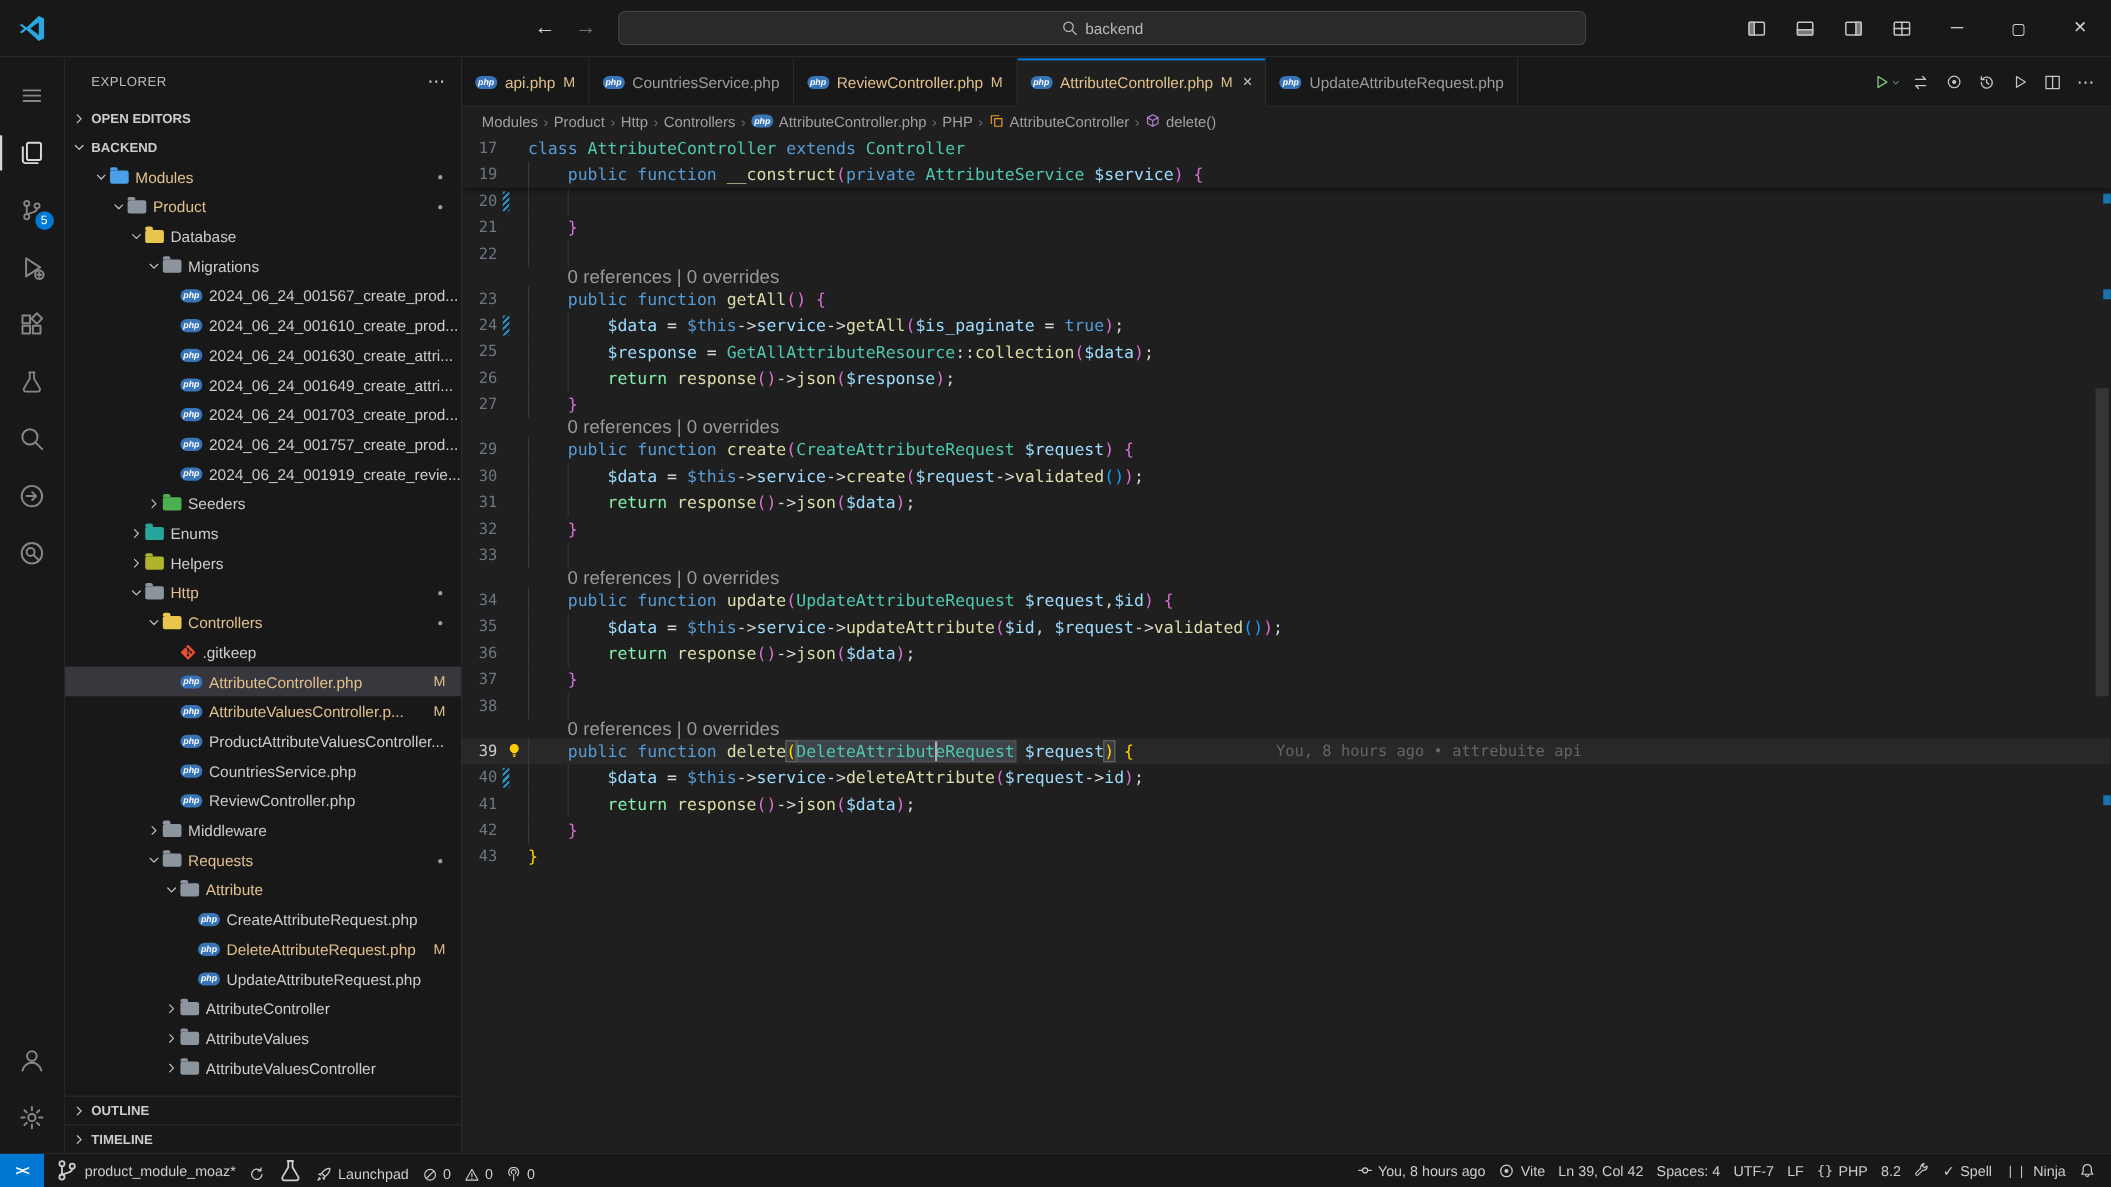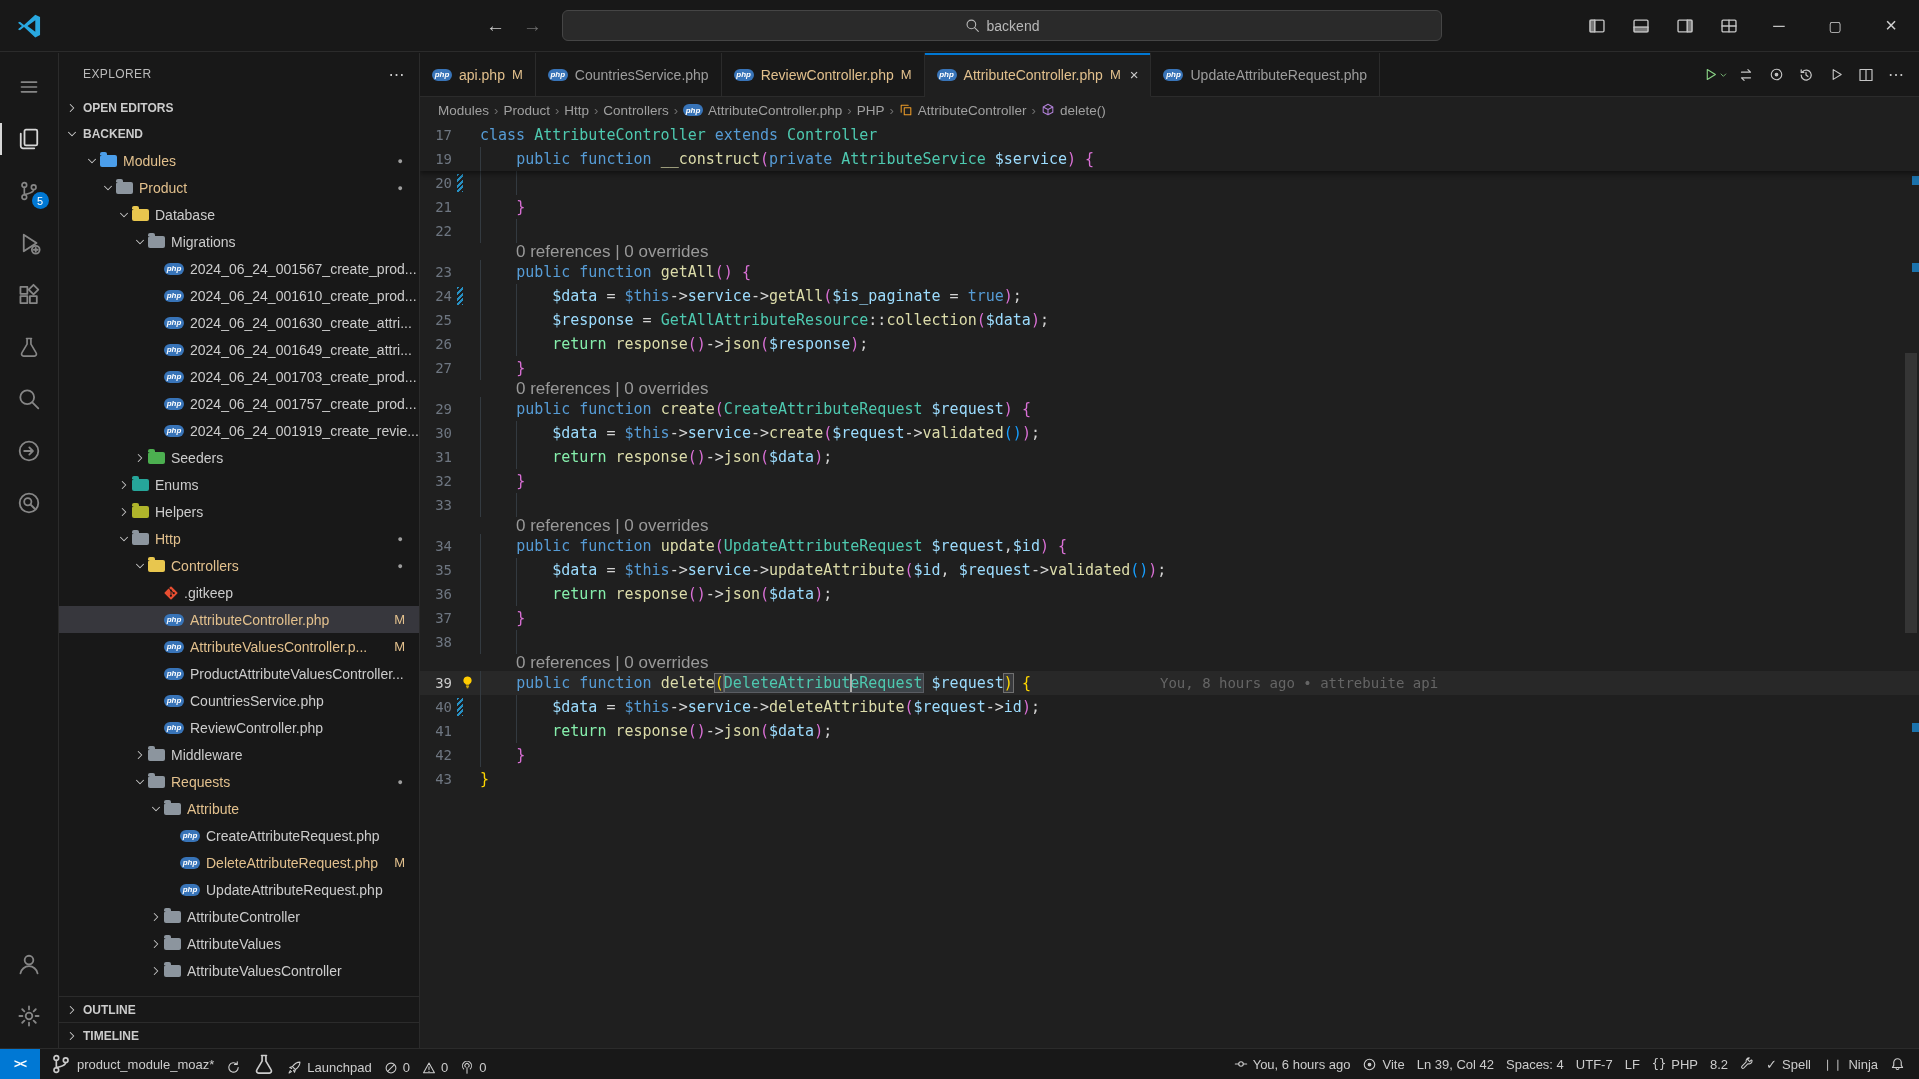--- a/index.html
+++ b/index.html
@@ -719,21 +719,21 @@
       </div>
     </div>
   <div class="sb-right" id="sb-right">
       <div class="sb-item">
         <span style="display: flex;">
           <svg width="14" height="14" viewBox="0 0 16 16" fill="none" stroke="currentColor" stroke-width="1.2" stroke-linecap="round" stroke-linejoin="round">
             <circle cx="8" cy="8" r="2.6"></circle>
             <path d="M1.5 8h3.9M10.6 8h3.9"></path>
           </svg>
         </span>
-        <span>You, 6 hours ago</span>
+        <span>You, 8 hours ago</span>
       </div>
       <div class="sb-item">
         <span style="display: flex;">
           <svg width="15" height="15" viewBox="0 0 16 16" fill="none" stroke="currentColor" stroke-width="1.2" stroke-linecap="round" stroke-linejoin="round">
             <circle cx="8" cy="8" r="5.6"></circle>
             <circle cx="8" cy="8" r="1.4" fill="currentColor"></circle>
           </svg>
         </span>
         <span>Vite</span>
       </div>

